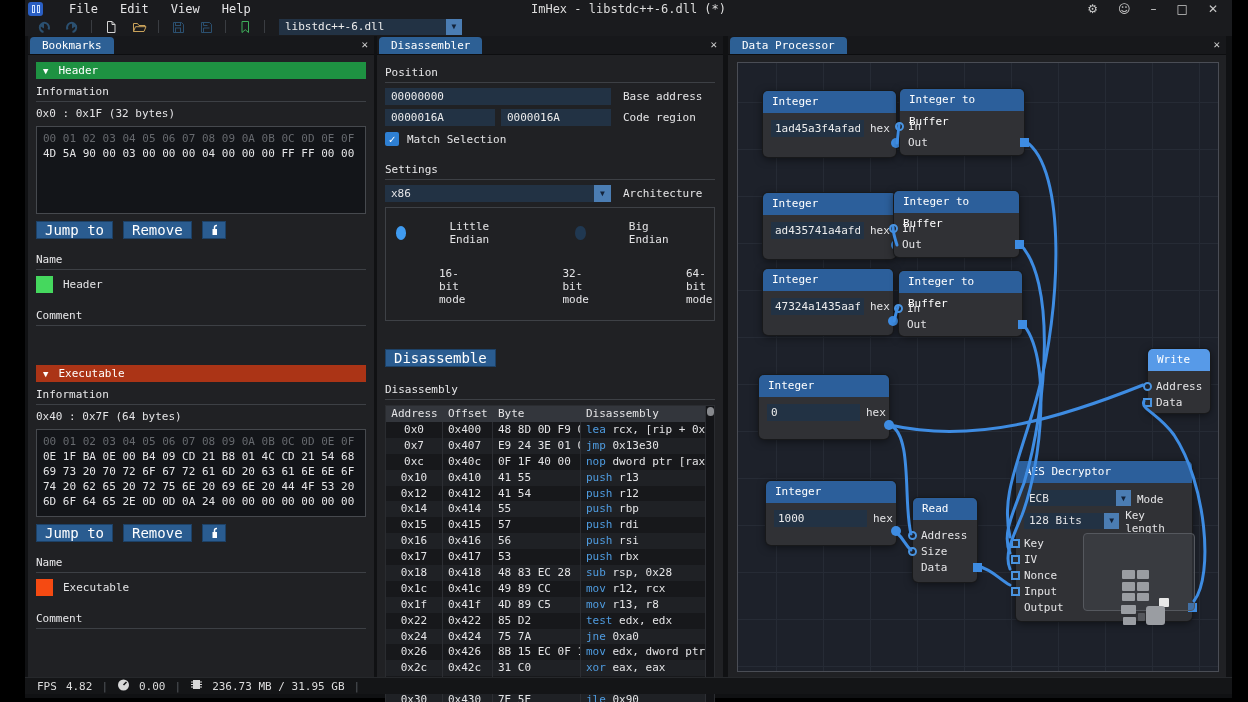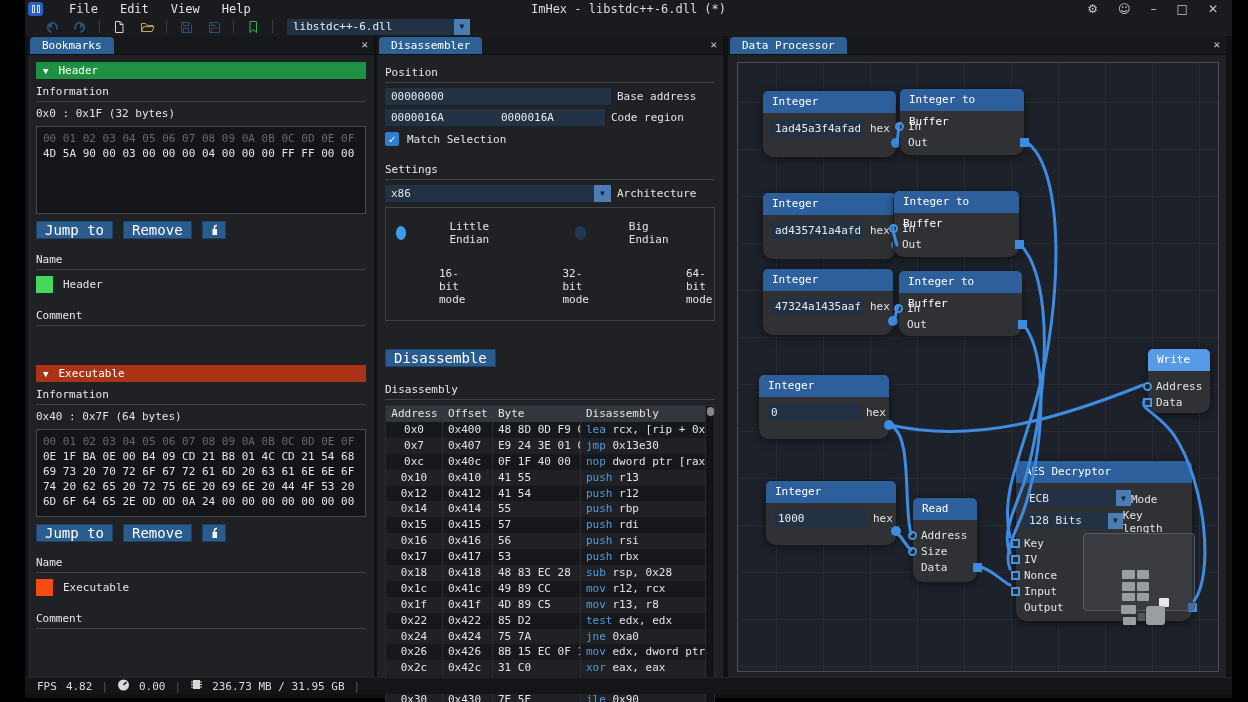--- a/index.html
+++ b/index.html
@@ -16,21 +16,21 @@
           display:flex; align-items:center; justify-content:center; gap:2px; }
   .logo i { display:block; width:3px; height:8px; border:1px solid #cfe2ff; }
   .menu { display:flex; gap:22px; margin-left:18px; }
   .menu span { cursor:default; }
   .tb-title { position:absolute; left:50%; transform:translateX(-50%); color:#dcdcdc; }
   .tb-icons { margin-left:auto; display:flex; align-items:center; gap:20px; padding-right:14px;
               color:#c9c9c9; font-family:"DejaVu Sans",sans-serif; font-size:12px; }
 
   
   .toolbar { position:absolute; left:0; top:17px; right:0; height:19px; background:#1a1b1e;
-             display:flex; align-items:center; gap:10px; padding-left:18px; }
+             display:flex; align-items:center; gap:10px; padding-left:10px; }
   .tbtn { width:18px; height:16px; display:flex; align-items:center; justify-content:center; }
   .tsep { width:1px; height:13px; background:#3a3d42; }
   .combo { width:183px; height:16px; background:#223244; display:flex; align-items:center; margin-left:4px; }
   .combo .val { flex:1; padding:0 6px; font-size:11px; color:#ececec; }
   .combo .arrow, .nd-select .arrow, .dselect .arrow {
       width:16px; height:16px; background:#4b7db3; color:#13233a; font-size:8px;
       display:flex; align-items:center; justify-content:center; }
 
   
   .panel { position:absolute; top:36px; height:645px; background:#202124; }
@@ -55,21 +55,21 @@
   .lockbtn { width:24px; justify-content:center; }
 
   .swatch-row { display:flex; align-items:center; gap:10px; margin:6px 0 10px; }
   .swatch { width:17px; height:17px; }
 
   .bm-bar { height:17px; display:flex; align-items:center; gap:10px; padding:0 7px;
             color:#fff; margin:2px 0 4px; font-size:11px; }
   .bm-bar .arr { font-size:9px; }
 
   
-  .fld-row { display:flex; align-items:center; margin-bottom:4px; }
+  .fld-row { display:flex; align-items:center; gap:6px; margin-bottom:4px; }
   .tinput { background:#223244; border:none; color:#ececec; height:17px; padding:0 6px;
             font-family:"DejaVu Sans Mono",monospace; font-size:11px; }
   .fld-lab { margin-left:6px; }
   .chk-row { display:flex; align-items:center; gap:8px; margin:6px 0 2px; }
   .chk { width:14px; height:14px; background:#2e7fd2; border-radius:2px; color:#fff;
          font-size:11px; font-weight:bold; display:flex; align-items:center; justify-content:center; }
   .dselect { width:226px; height:17px; background:#223244; display:flex; align-items:center; }
   .dselect .val { flex:1; padding:0 6px; }
   .dselect .arrow { width:17px; height:17px; }
   .groupbox { border:1px solid #3e4146; margin:5px 0 0; padding:12px 10px 14px; }
@@ -93,21 +93,21 @@
   .dscroll { position:absolute; right:0; top:0; bottom:0; width:9px; background:#131417;
              border-left:1px solid #2c2e33; }
   .dthumb { width:7px; height:9px; border-radius:4px; background:#87898d; margin:1px auto; }
 
   
   .canvas { position:absolute; left:9px; top:26px; width:482px; height:610px;
             background-color:#1d212a; border:1px solid #4a4d55;
             background-image:linear-gradient(#262b35 1px, transparent 1px),
                              linear-gradient(90deg,#262b35 1px, transparent 1px);
             background-size:47px 47px; background-position:-9px -8px; overflow:hidden; }
-  .node { position:absolute; background:#303135; border-radius:10px;
+  .node { position:absolute; background:#303135; border-radius:5px;
           box-shadow:0 0 0 1px #18191b, 0 2px 8px rgba(0,0,0,.55); font-size:11px; }
   .node-header { background:#2c5f9b; color:#fff; border-radius:5px 5px 0 0;
                  height:22px; line-height:22px; padding:0 9px; }
   .node.selected .node-header { background:#579ae8; }
   .node-body { padding:7px 8px 4px; position:relative; }
   .nfield { display:flex; align-items:center; gap:6px; }
   .nfield input { background:#223244; border:none; color:#ececec; height:17px; width:93px;
                   padding:0 4px; font-family:"DejaVu Sans Mono",monospace; font-size:11px; }
   .nd-select { width:107px; height:16px; background:#223244; display:flex; align-items:center; margin-bottom:3px; }
   .nd-select .val { flex:1; padding:0 5px; }

